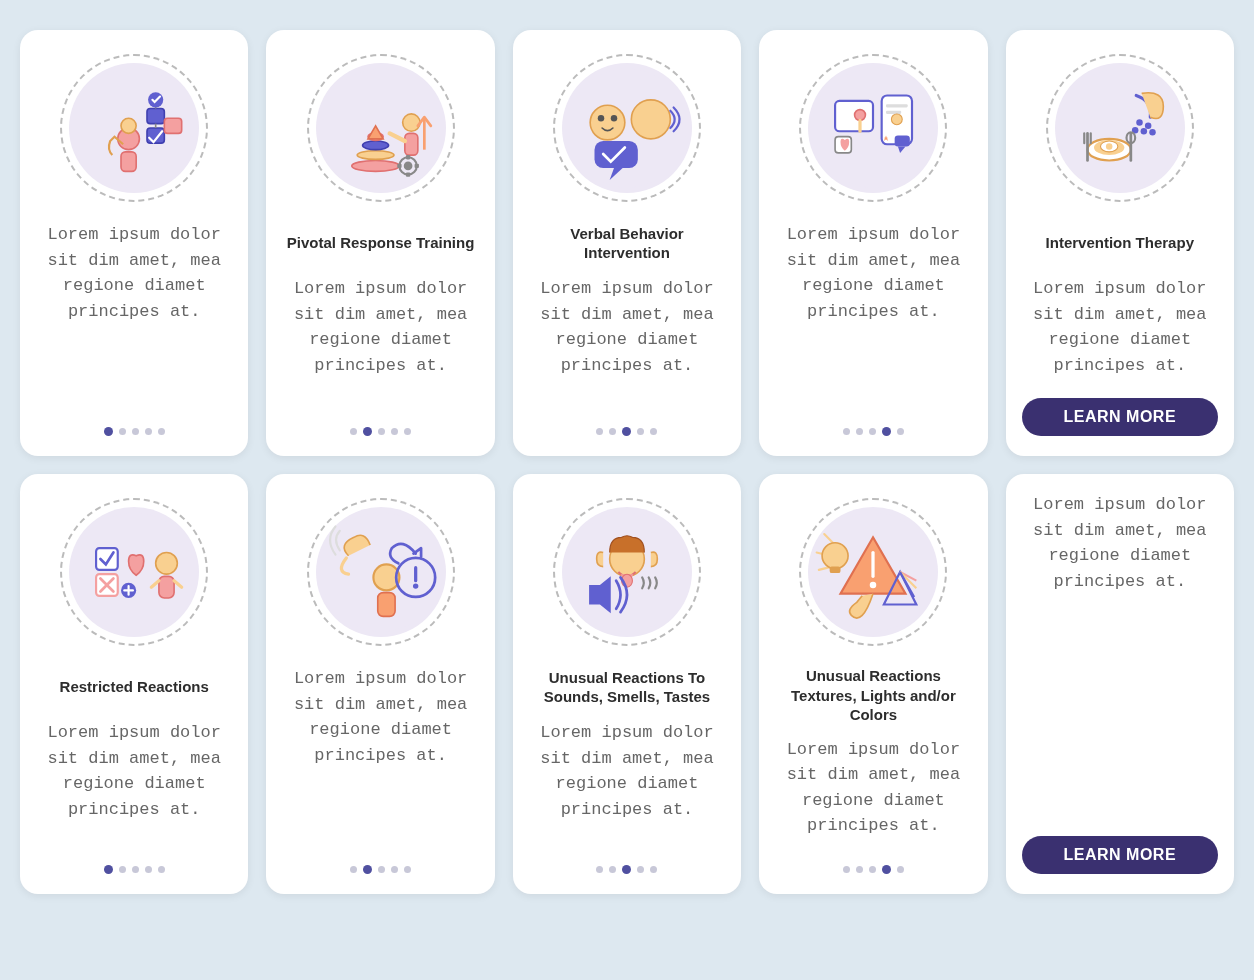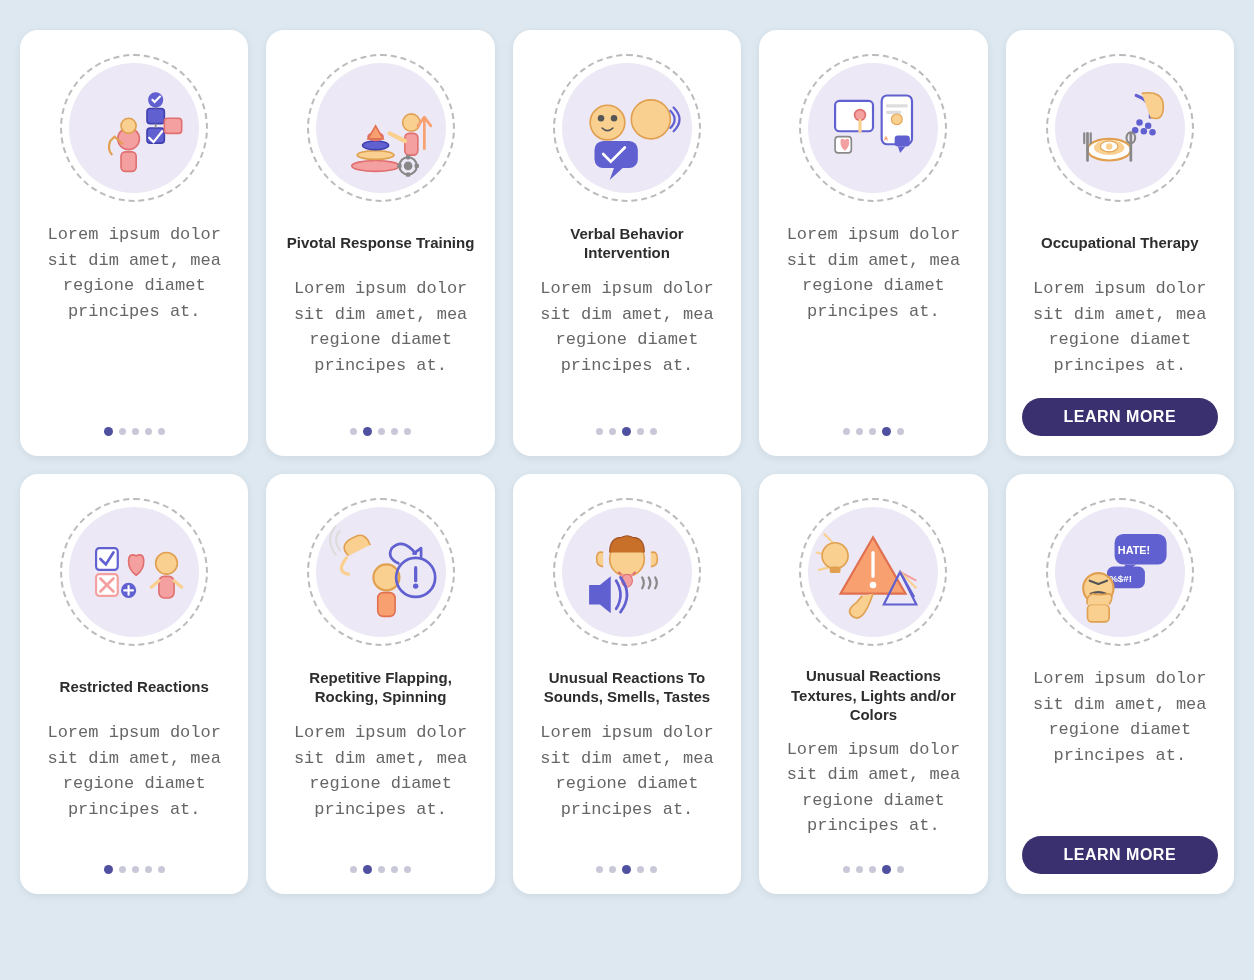--- a/index.html
+++ b/index.html
@@ -304,21 +304,21 @@
             <line x1="33" y1="65" x2="33" y2="74" stroke="#888" stroke-width="2" stroke-linecap="round"></line>
             <line x1="70" y1="65" x2="70" y2="90" stroke="#888" stroke-width="2.5" stroke-linecap="round"></line>
             <ellipse cx="70" cy="69" rx="4" ry="5" fill="none" stroke="#888" stroke-width="2"></ellipse>
 
             <ellipse cx="50" cy="77" rx="8" ry="5" fill="#fff" stroke="#e0a050" stroke-width="1"></ellipse>
             <circle cx="50" cy="77" r="3" fill="#f9d090"></circle>
           </svg>
         </div>
       </div>
     </div>
-    <div class="card-title">Occupational Therapy</div>
+    <div class="card-title">Intervention Therapy</div>
     <div class="card-body">Lorem ipsum dolor sit dim amet, mea regione diamet principes at.</div>
     <button class="btn-learn">LEARN MORE</button>
   </div>
 
 </div>
 
 <div class="grid">
 
   <div class="card">
     <div class="card-icon-area">
@@ -380,21 +380,20 @@
             <line x1="92" y1="56" x2="92" y2="68" stroke="#6060d0" stroke-width="3" stroke-linecap="round"></line>
             <circle cx="92" cy="73" r="2.5" fill="#6060d0"></circle>
 
             <path d="M92,83 A22,22 0 1,1 92,83" stroke="none" fill="none"></path>
             <path d="M76,52 Q65,47 70,38 Q80,28 92,43" stroke="#6060d0" stroke-width="2.5" fill="none" stroke-linecap="round"></path>
             <polyline points="90,43 97,38 97,46" stroke="#6060d0" stroke-width="2.5" fill="none" stroke-linecap="round" stroke-linejoin="round"></polyline>
           </svg>
         </div>
       </div>
     </div>
-    <div class="card-title">Repetitive Flapping, Rocking, Spinning</div>
     <div class="card-body">Lorem ipsum dolor sit dim amet, mea regione diamet principes at.</div>
     <div class="card-dots">
       <div class="dot"></div>
       <div class="dot active"></div>
       <div class="dot"></div>
       <div class="dot"></div>
       <div class="dot"></div>
     </div>
   </div>
 
@@ -473,43 +472,17 @@
     <div class="card-dots">
       <div class="dot"></div>
       <div class="dot"></div>
       <div class="dot"></div>
       <div class="dot active"></div>
       <div class="dot"></div>
     </div>
   </div>
 
   <div class="card">
-    <div class="card-icon-area">
-      <div class="dashed-circle">
-        <div class="icon-circle">
-          <svg viewBox="0 0 120 120" fill="none" xmlns="http://www.w3.org/2000/svg">
-            <circle cx="60" cy="60" r="55" fill="#ede8f5"></circle>
-
-            <rect x="55" y="25" width="48" height="28" rx="8" fill="#6060d0"></rect>
-            <polygon points="65,53 60,63 75,53" fill="#6060d0"></polygon>
-            <text x="58" y="43" font-size="10" fill="#fff" font-weight="bold" font-family="Arial">HATE!</text>
-
-            <rect x="48" y="55" width="35" height="20" rx="6" fill="#6060d0"></rect>
-            <text x="50" y="69" font-size="9" fill="#fff" font-weight="bold" font-family="Arial">%$#!</text>
-
-            <circle cx="40" cy="75" r="14" fill="#f9d090" stroke="#e0a050" stroke-width="2"></circle>
-
-            <line x1="32" y1="68" x2="40" y2="71" stroke="#555" stroke-width="2" stroke-linecap="round"></line>
-            <line x1="48" y1="68" x2="40" y2="71" stroke="#555" stroke-width="2" stroke-linecap="round"></line>
-
-            <path d="M33,80 Q40,77 47,80" stroke="#555" stroke-width="2" fill="none" stroke-linecap="round"></path>
-
-            <rect x="30" y="90" width="20" height="16" rx="4" fill="#f9d090" stroke="#e0a050" stroke-width="1.5"></rect>
-            <path d="M30,90 Q28,82 35,80 Q40,82 50,80 Q55,82 50,90" fill="#f9d090" stroke="#e0a050" stroke-width="1.5"></path>
-          </svg>
-        </div>
-      </div>
-    </div>
     <div class="card-body">Lorem ipsum dolor sit dim amet, mea regione diamet principes at.</div>
     <button class="btn-learn">LEARN MORE</button>
   </div>
 
 </div>
 
 </body></html>

